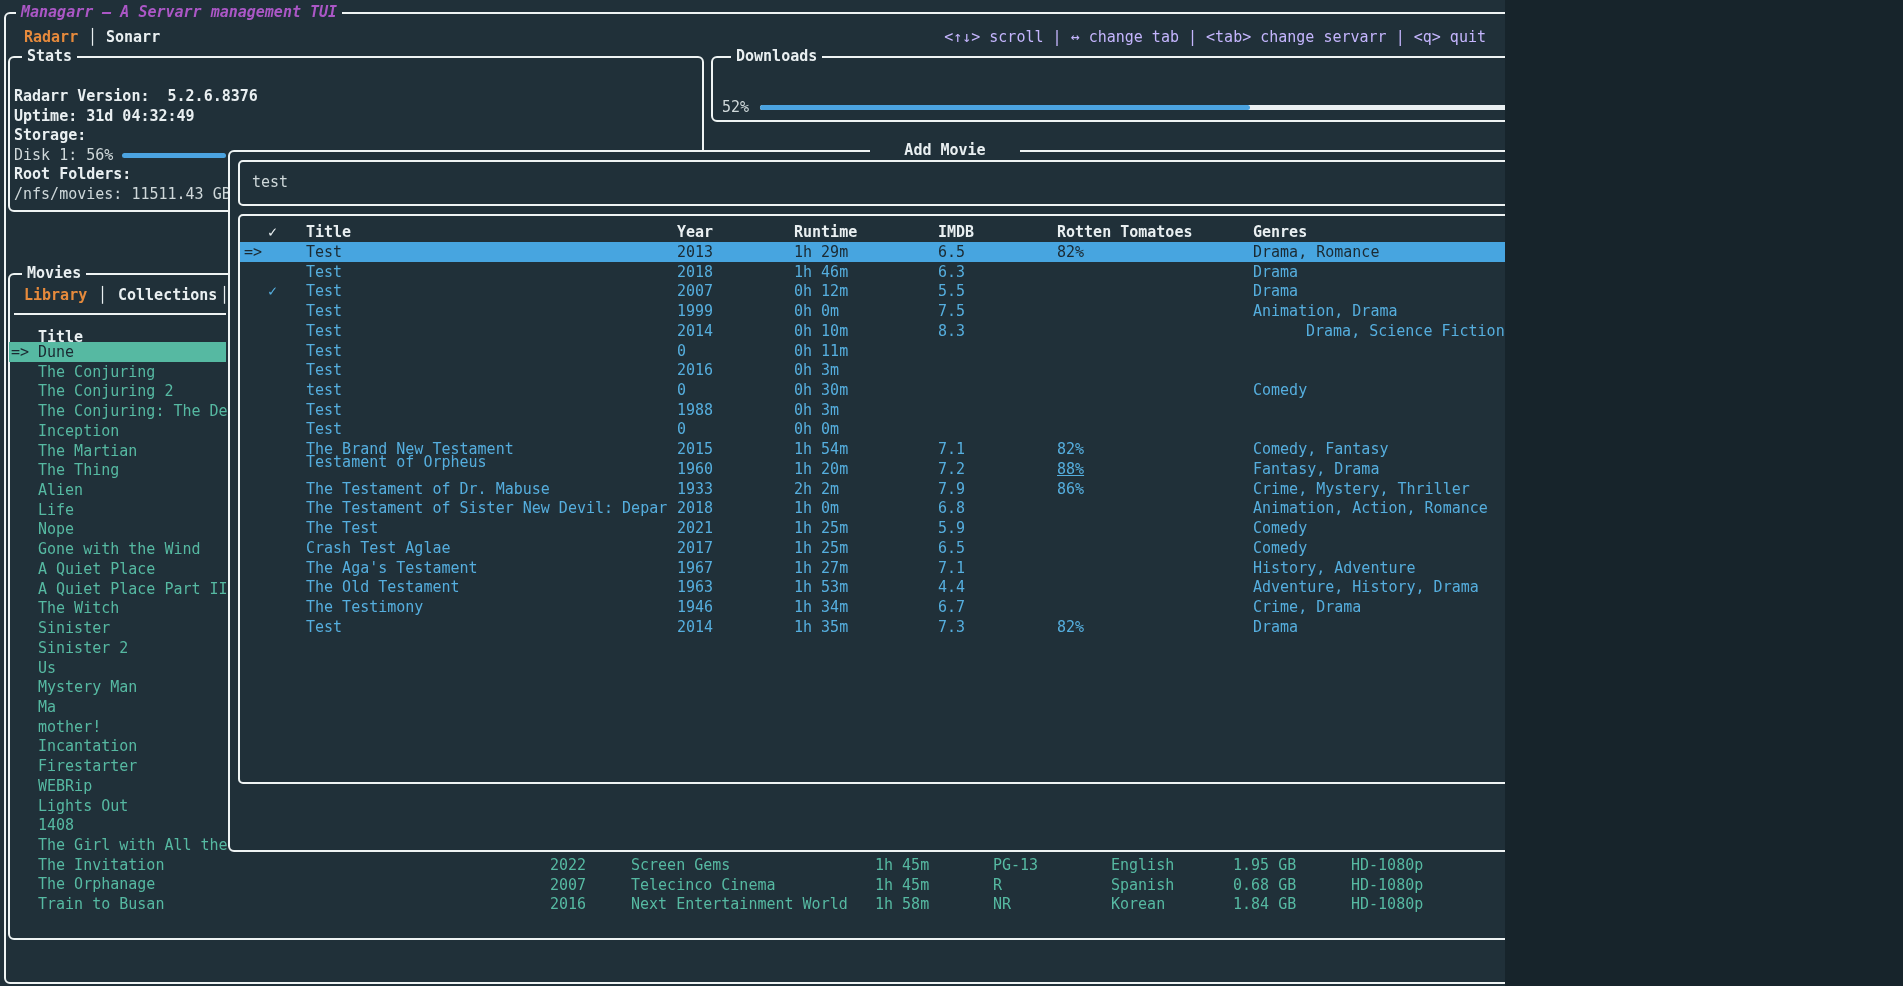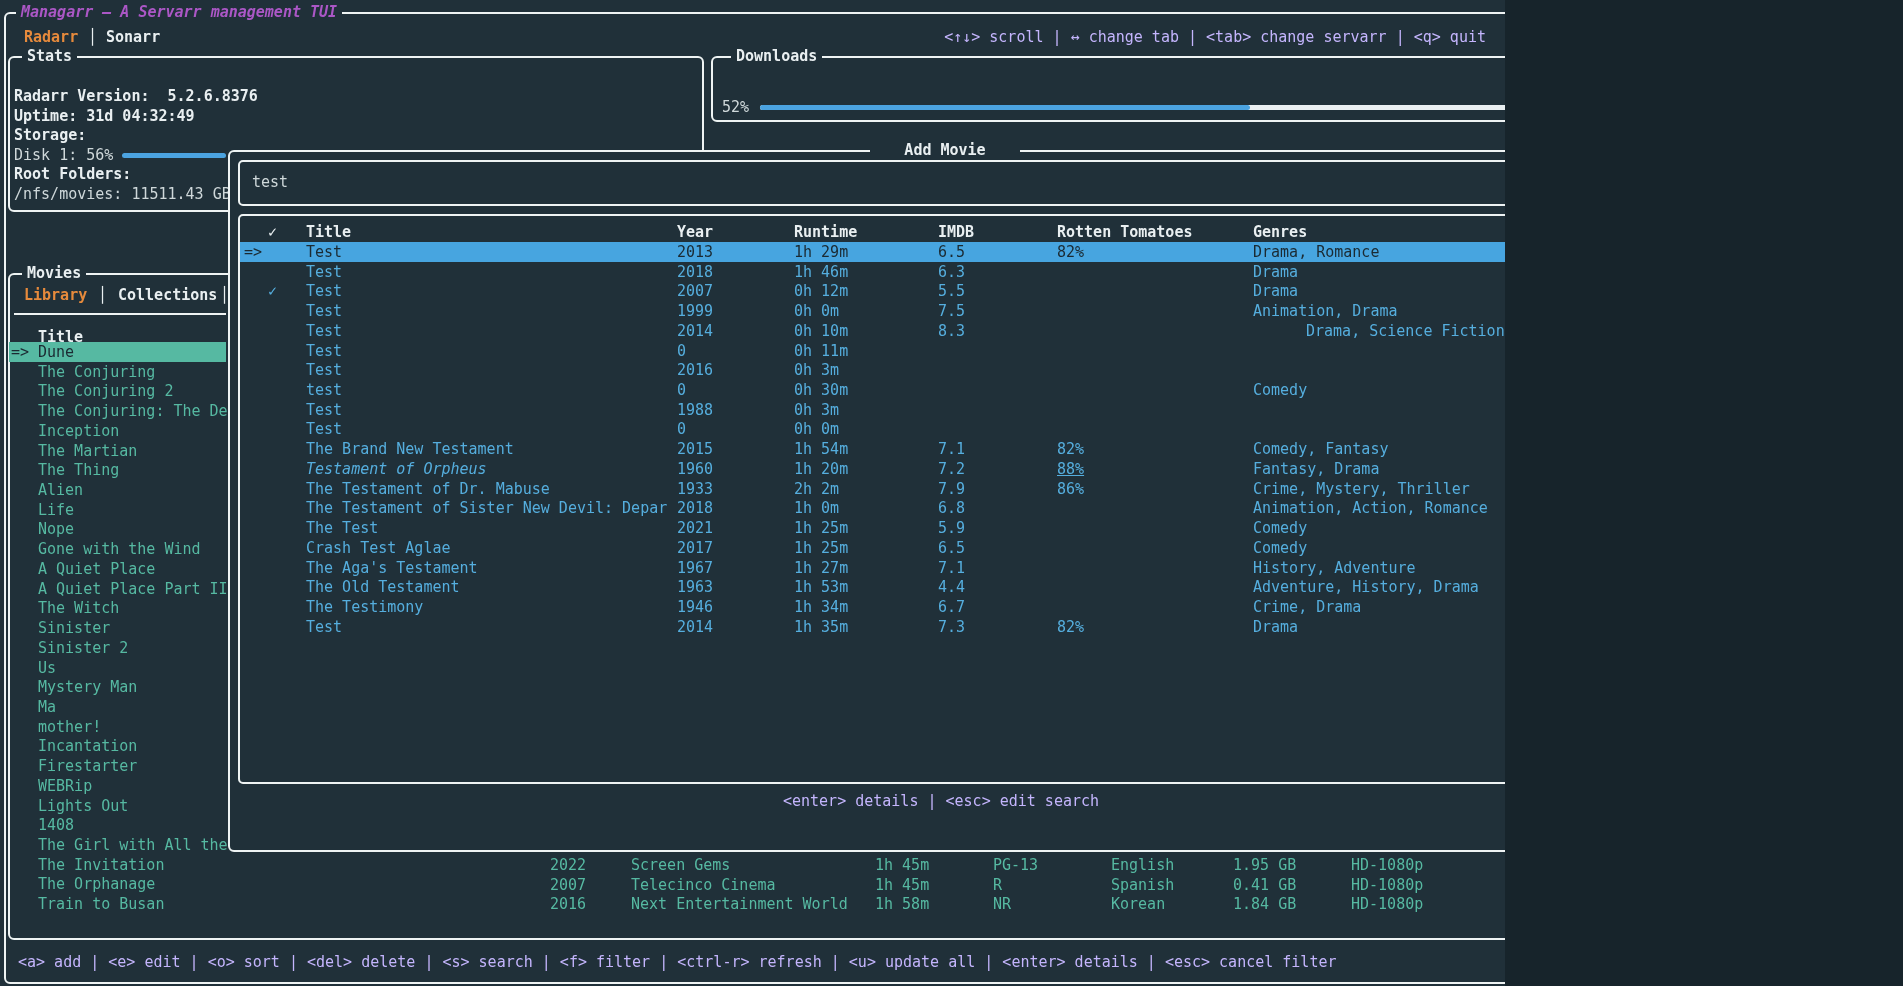--- a/index.html
+++ b/index.html
@@ -119,21 +119,21 @@
       <div class="t teal" style="left: 993px; top: 855px;">PG-13</div>
       <div class="t teal" style="left: 1111px; top: 855px;">English</div>
       <div class="t teal" style="left: 1233px; top: 855px;">1.95 GB</div>
       <div class="t teal" style="left: 1351px; top: 855px;">HD-1080p</div>
       <div class="t teal" style="left: 1551px; top: 855px;">✎</div>
       <div class="t teal" style="left: 550px; top: 875px;">2007</div>
       <div class="t teal" style="left: 631px; top: 875px;">Telecinco Cinema</div>
       <div class="t teal" style="left: 875px; top: 875px;">1h 45m</div>
       <div class="t teal" style="left: 993px; top: 875px;">R</div>
       <div class="t teal" style="left: 1111px; top: 875px;">Spanish</div>
-      <div class="t teal" style="left: 1233px; top: 875px;">0.41 GB</div>
+      <div class="t teal" style="left: 1233px; top: 875px;">0.68 GB</div>
       <div class="t teal" style="left: 1351px; top: 875px;">HD-1080p</div>
       <div class="t teal" style="left: 1551px; top: 875px;">✎</div>
       <div class="t teal" style="left: 550px; top: 894px;">2016</div>
       <div class="t teal" style="left: 631px; top: 894px;">Next Entertainment World</div>
       <div class="t teal" style="left: 875px; top: 894px;">1h 58m</div>
       <div class="t teal" style="left: 993px; top: 894px;">NR</div>
       <div class="t teal" style="left: 1111px; top: 894px;">Korean</div>
       <div class="t teal" style="left: 1233px; top: 894px;">1.84 GB</div>
       <div class="t teal" style="left: 1351px; top: 894px;">HD-1080p</div>
       <div class="t teal" style="left: 1551px; top: 894px;">✎</div>
@@ -203,21 +203,21 @@
         <div class="t lblue" style="left: 564px; top: 248px;">0h 3m</div>
         <div class="t lblue" style="left: 76px; top: 267px;">Test</div>
         <div class="t lblue" style="left: 447px; top: 267px;">0</div>
         <div class="t lblue" style="left: 564px; top: 267px;">0h 0m</div>
         <div class="t lblue" style="left: 76px; top: 287px;">The Brand New Testament</div>
         <div class="t lblue" style="left: 447px; top: 287px;">2015</div>
         <div class="t lblue" style="left: 564px; top: 287px;">1h 54m</div>
         <div class="t lblue" style="left: 708px; top: 287px;">7.1</div>
         <div class="t lblue" style="left: 827px; top: 287px;">82%</div>
         <div class="t lblue" style="left: 1023px; top: 287px;">Comedy, Fantasy</div>
-        <div class="t lblue" style="left: 76px; top: 307px; font-style: italic;">Testament of Orpheus</div>
+        <div class="t lblue" style="left: 76px; top: 300px;">Testament of Orpheus</div>
         <div class="t lblue" style="left: 447px; top: 307px;">1960</div>
         <div class="t lblue" style="left: 564px; top: 307px;">1h 20m</div>
         <div class="t lblue" style="left: 708px; top: 307px;">7.2</div>
         <div class="t lblue" style="left: 827px; top: 307px; text-decoration: underline;">88%</div>
         <div class="t lblue" style="left: 1023px; top: 307px;">Fantasy, Drama</div>
         <div class="t lblue" style="left: 76px; top: 327px;">The Testament of Dr. Mabuse</div>
         <div class="t lblue" style="left: 447px; top: 327px;">1933</div>
         <div class="t lblue" style="left: 564px; top: 327px;">2h 2m</div>
         <div class="t lblue" style="left: 708px; top: 327px;">7.9</div>
         <div class="t lblue" style="left: 827px; top: 327px;">86%</div>
@@ -253,17 +253,15 @@
         <div class="t lblue" style="left: 708px; top: 445px;">6.7</div>
         <div class="t lblue" style="left: 1023px; top: 445px;">Crime, Drama</div>
         <div class="t lblue" style="left: 76px; top: 465px;">Test</div>
         <div class="t lblue" style="left: 447px; top: 465px;">2014</div>
         <div class="t lblue" style="left: 564px; top: 465px;">1h 35m</div>
         <div class="t lblue" style="left: 708px; top: 465px;">7.3</div>
         <div class="t lblue" style="left: 827px; top: 465px;">82%</div>
         <div class="t lblue" style="left: 1023px; top: 465px;">Drama</div>
       </div>
 
-    <div class="t blue ctr" style="left:0;top:639px;width:1422px;">&lt;enter&gt; details | &lt;esc&gt; edit search</div>
   </div>
 
-  <div class="t blue" style="left:18px;top:952px;">&lt;a&gt; add | &lt;e&gt; edit | &lt;o&gt; sort | &lt;del&gt; delete | &lt;s&gt; search | &lt;f&gt; filter | &lt;ctrl-r&gt; refresh | &lt;u&gt; update all | &lt;enter&gt; details | &lt;esc&gt; cancel filter</div>
 </div>
 
 </body></html>

